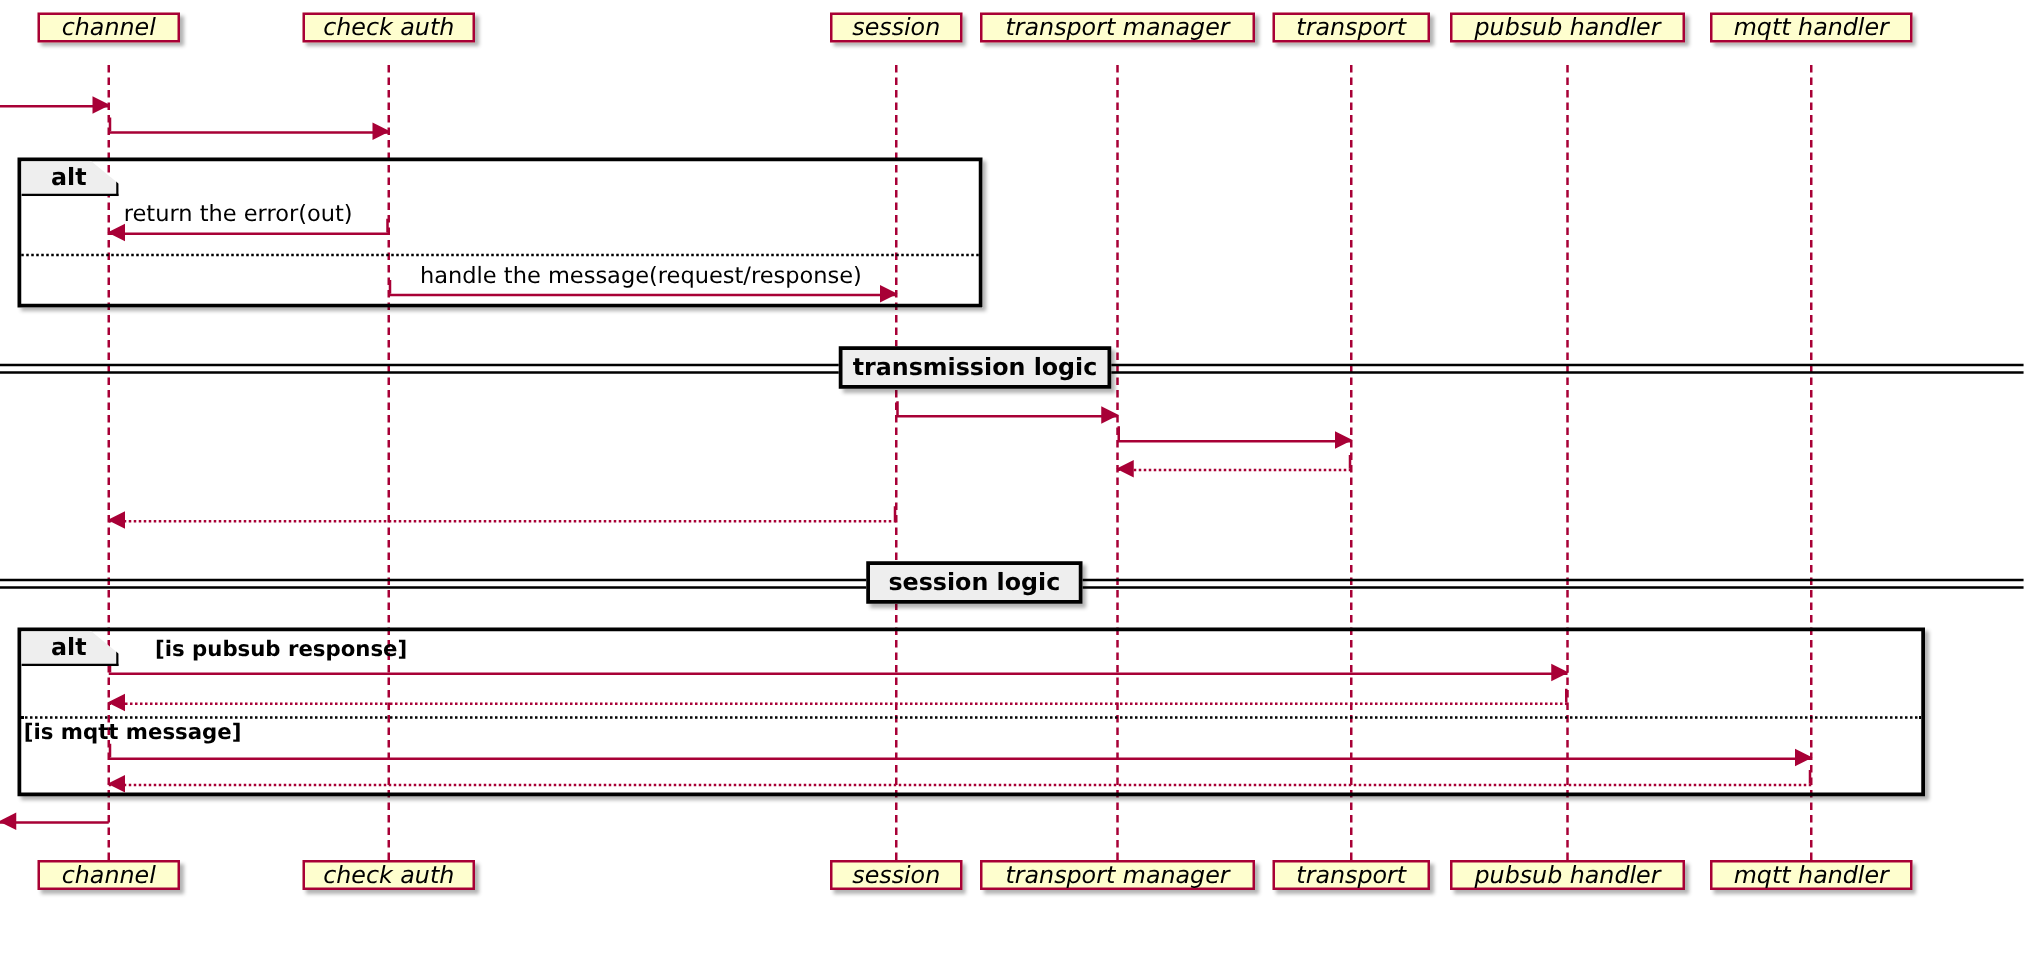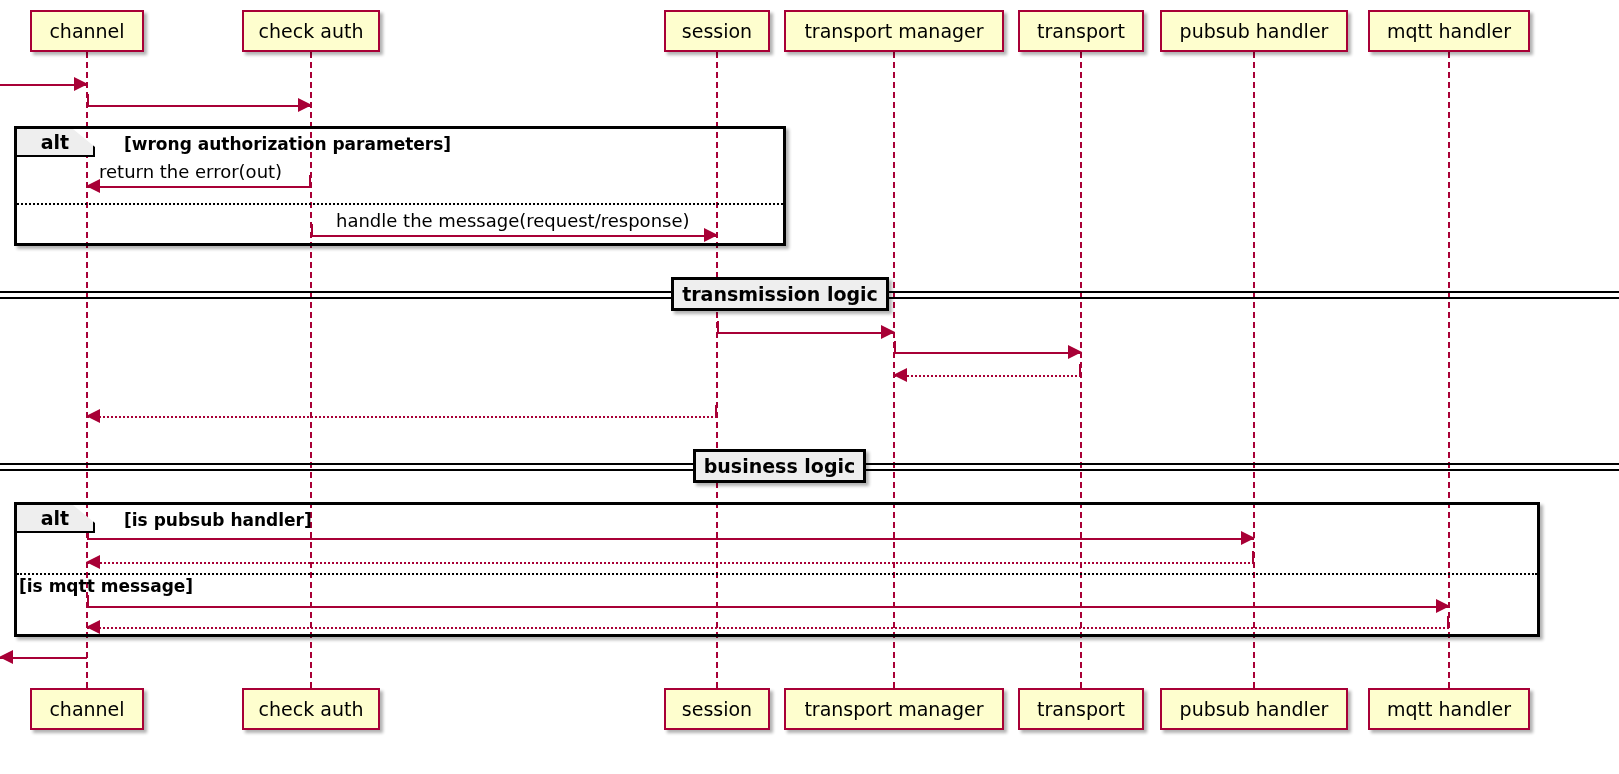--- a/index.html
+++ b/index.html
@@ -9,27 +9,28 @@
     width:1619px;height:774px;overflow:hidden;
   }
   #diagram{position:relative;width:1619px;height:774px;background:#FFFFFF;}
 
   
   .participant{
     position:absolute;
     background:#FEFECE;
     border:2px solid #A80036;
     box-sizing:border-box;
-    height:42px;
+    height:24px;
     display:flex;align-items:center;justify-content:center;
     font-size:19px;color:#000000;
     white-space:nowrap;
     box-shadow:3px 3px 3px rgba(0,0,0,0.30);
     padding:0 12px;
     z-index:6;
+    font-style:italic;
   }
 
   
   .lifeline{
     position:absolute;
     width:0;
     border-left:2px dashed #A80036;
     z-index:1;
   }
 
@@ -133,31 +134,30 @@
     <div class="lifeline" style="left: 1253px; top: 52px; height: 636px;"></div>
     <div class="lifeline" style="left: 1448px; top: 52px; height: 636px;"></div>
     <div class="divider" style="top: 291px;">
       <div class="dl top"></div>
       <div class="dl bot"></div>
       <div class="dbox" style="left: 671px; width: 218px;">transmission logic</div>
     </div>
     <div class="divider" style="top: 463px;">
       <div class="dl top"></div>
       <div class="dl bot"></div>
-      <div class="dbox" style="left: 693px; width: 173px;">business logic</div>
+      <div class="dbox" style="left: 693px; width: 173px;">session logic</div>
     </div>
     <div class="fragment" style="left: 14px; top: 126px; width: 772px; height: 120px;"></div>
     <div class="frag-tab" style="left: 17px; top: 129px;">alt</div>
     <div class="frag-tab-edge" style="left: 73px; top: 129px; border-left-color: transparent;"></div>
-    <div class="frag-cond" style="top: 134px; left: 124px;">[wrong authorization parameters]</div>
     <div class="frag-else" style="top: 203px; left: 17px; width: 766px;"></div>
     <div class="fragment" style="left: 14px; top: 502px; width: 1526px; height: 135px;"></div>
     <div class="frag-tab" style="left: 17px; top: 505px;">alt</div>
     <div class="frag-tab-edge" style="left: 73px; top: 505px; border-left-color: transparent;"></div>
-    <div class="frag-cond" style="top: 510px; left: 124px;">[is pubsub handler]</div>
+    <div class="frag-cond" style="top: 510px; left: 124px;">[is pubsub response]</div>
     <div class="frag-cond" style="top: 576px; left: 19px;">[is mqtt message]</div>
     <div class="frag-else" style="top: 573px; left: 17px; width: 1520px;"></div>
     <div class="msg right" style="left: 0px; top: 84px; width: 87px;">
       <div class="line"></div>
       <div class="head"></div>
     </div>
     <div class="msg right" style="left: 87px; top: 105px; width: 224px;">
       <div class="line"></div>
       <div class="head"></div>
       <div class="stub" style="height: 11px; top: -11px; left: 0px;"></div>

